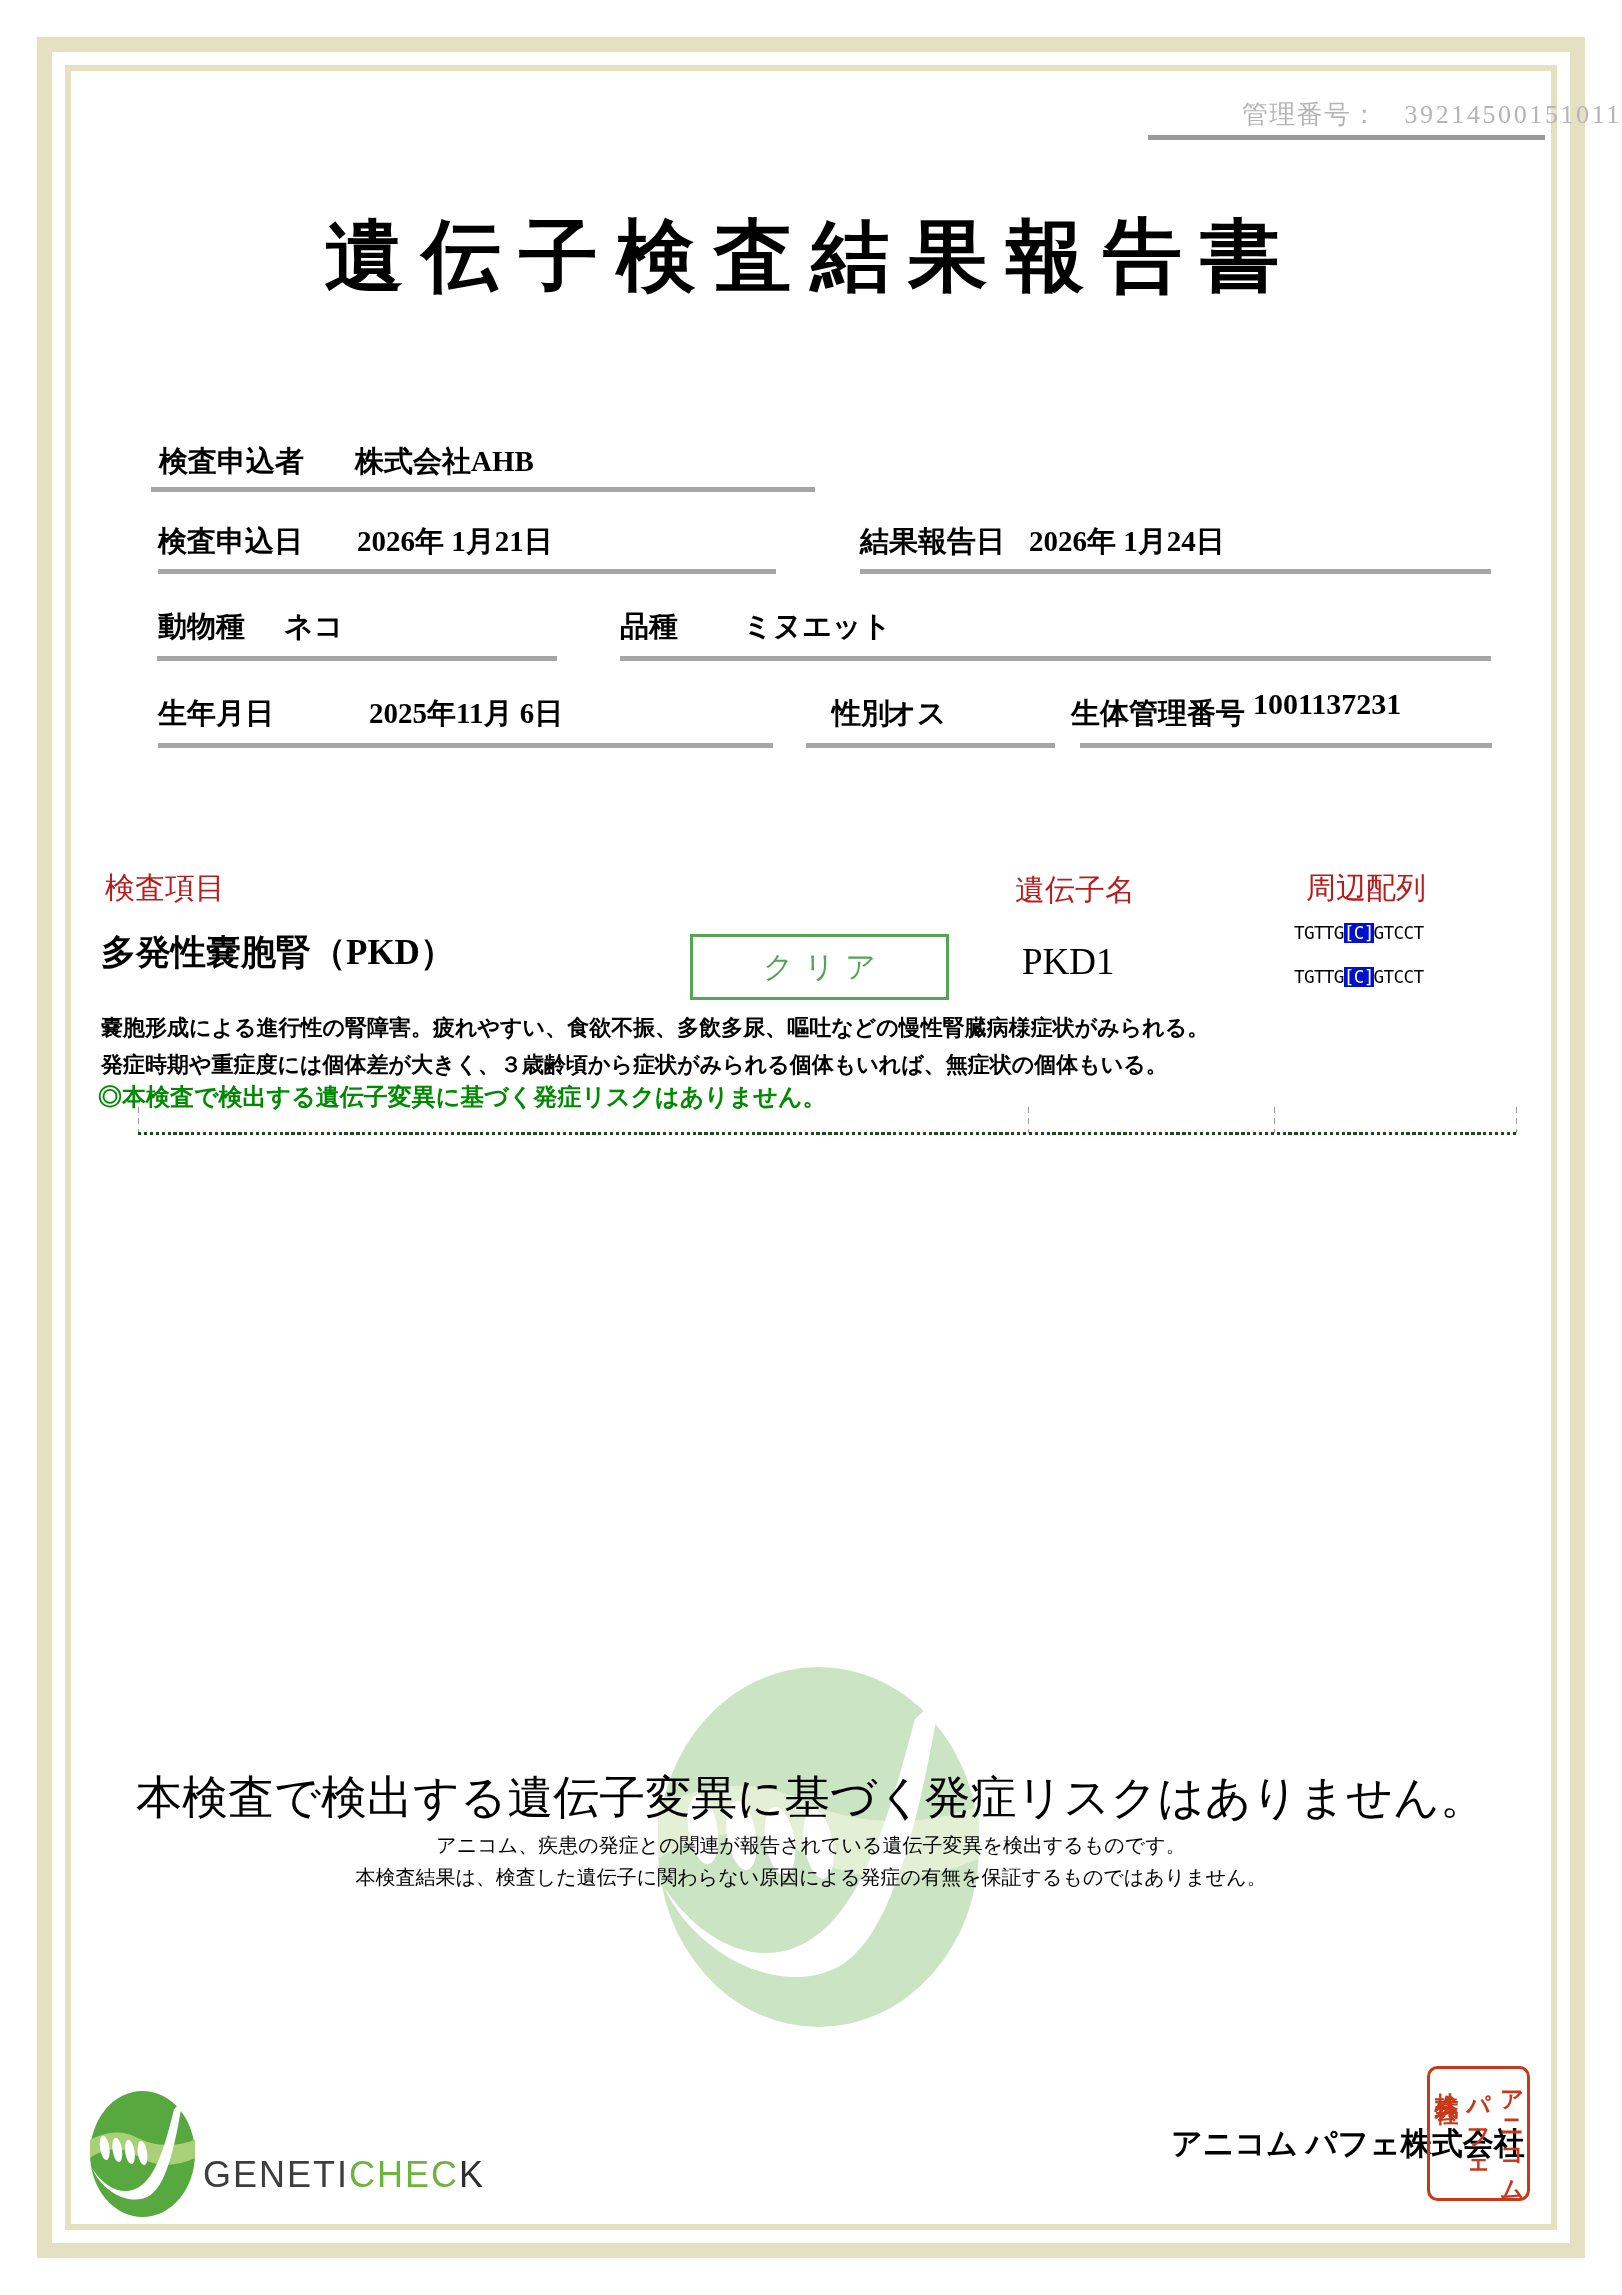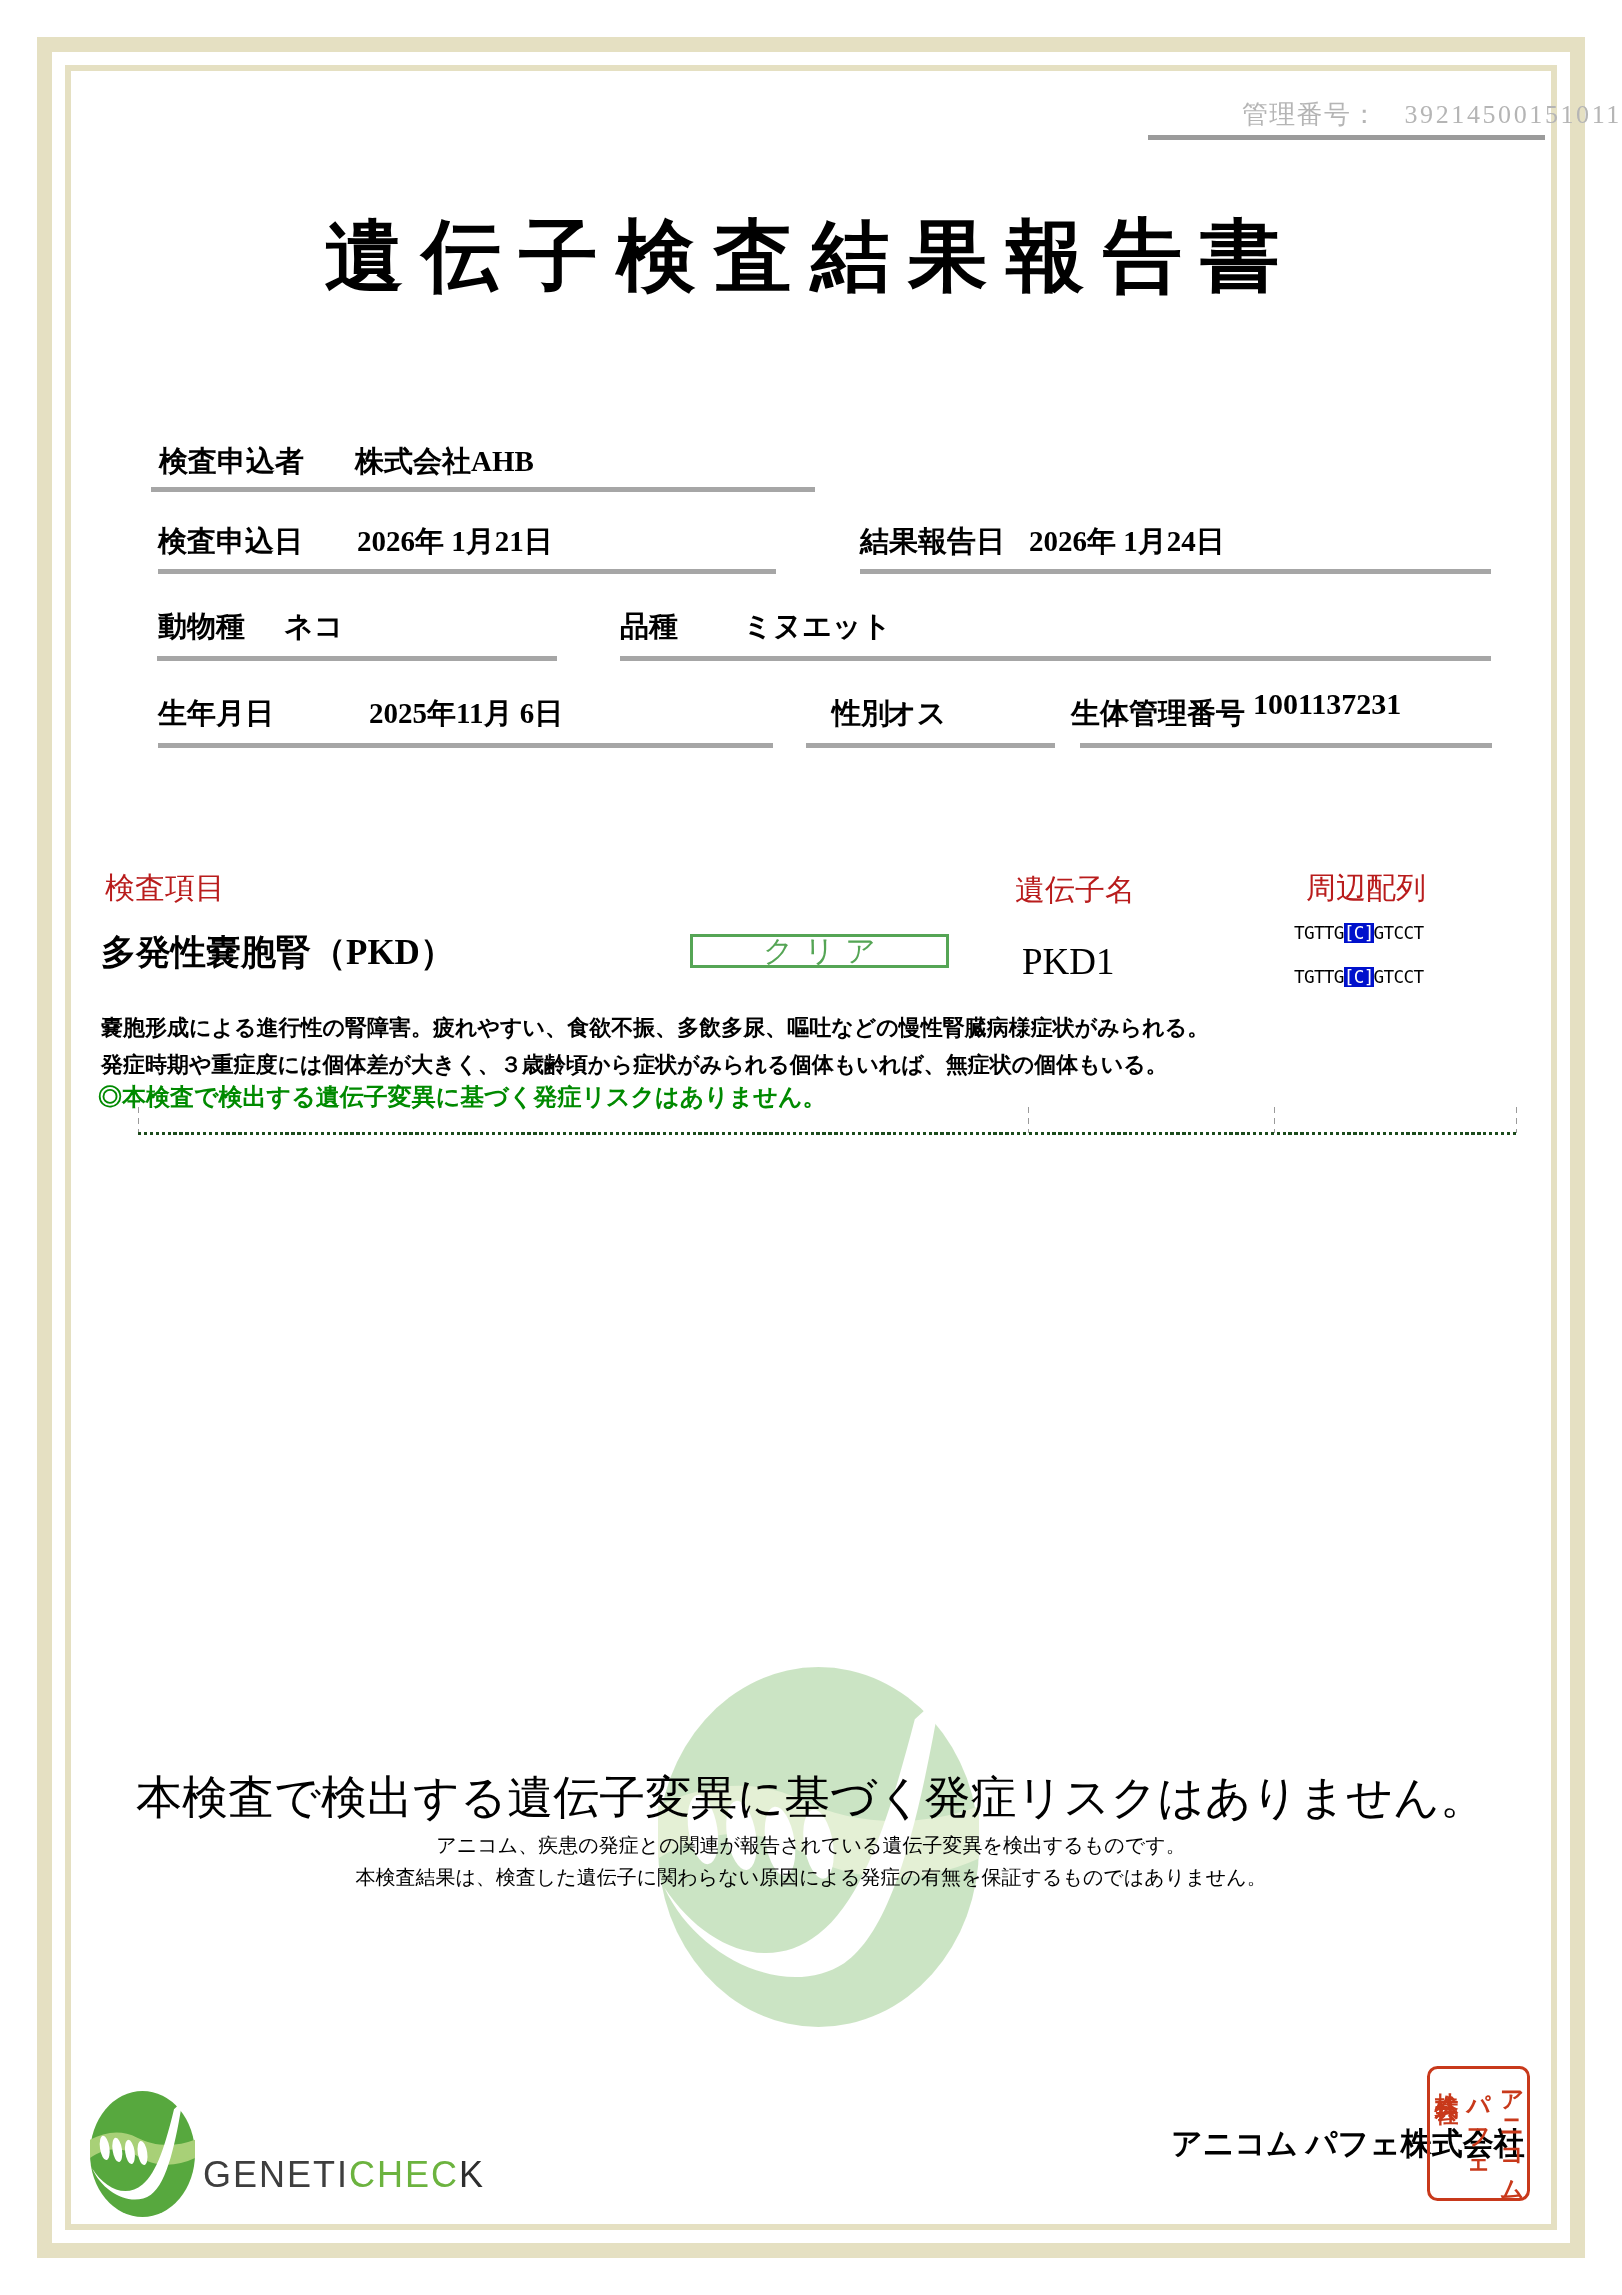--- a/index.html
+++ b/index.html
@@ -24,21 +24,21 @@
            letter-spacing:18.3px; margin:0; }
 
   .lbl { font-weight:bold; font-size:29px; }
   .val { font-weight:bold; font-size:29px; }
   .uline { position:absolute; height:4.6px; background:#a6a6a6; }
 
   .green-head { color:#b91c1c; font-weight:normal; font-size:30px; }
   .item-name  { font-weight:bold; font-size:35px; }
   .gene-name  { font-size:37px; }
 
-  .clear-box { position:absolute; left:690px; top:934px; width:259px; height:34px;
+  .clear-box { position:absolute; left:690px; top:934px; width:259px; height:66px;
                border:3.3px solid #55a555; box-sizing:border-box;
                display:flex; align-items:center; justify-content:center; }
   .clear-text { color:#55a555; font-size:30px; letter-spacing:10.5px; padding-left:10.5px; }
 
   .seq { font-family:"DejaVu Sans Mono", monospace; font-size:17.7px; letter-spacing:-0.7px; }
   .seq .hl { background:#0011cc; color:#ffffff; }
 
   .desc { font-weight:bold; font-size:22px; }
   .note { font-weight:bold; font-size:24px; color:#008a00; }
 

